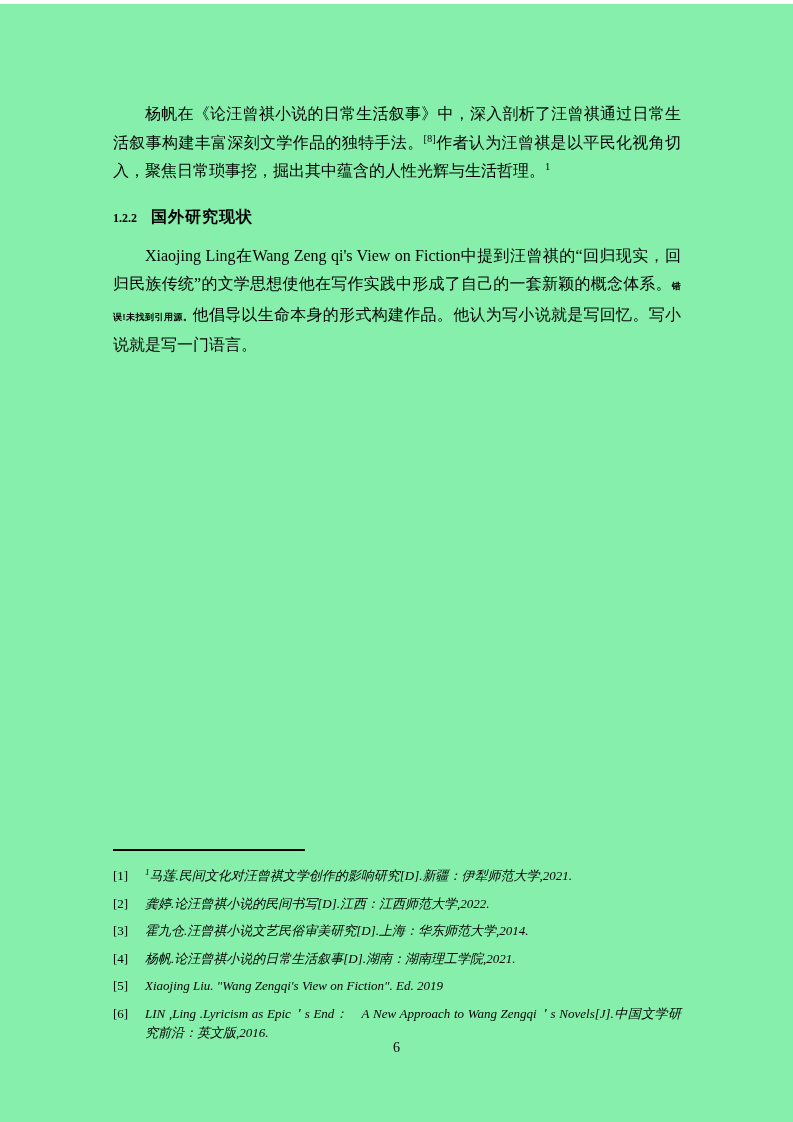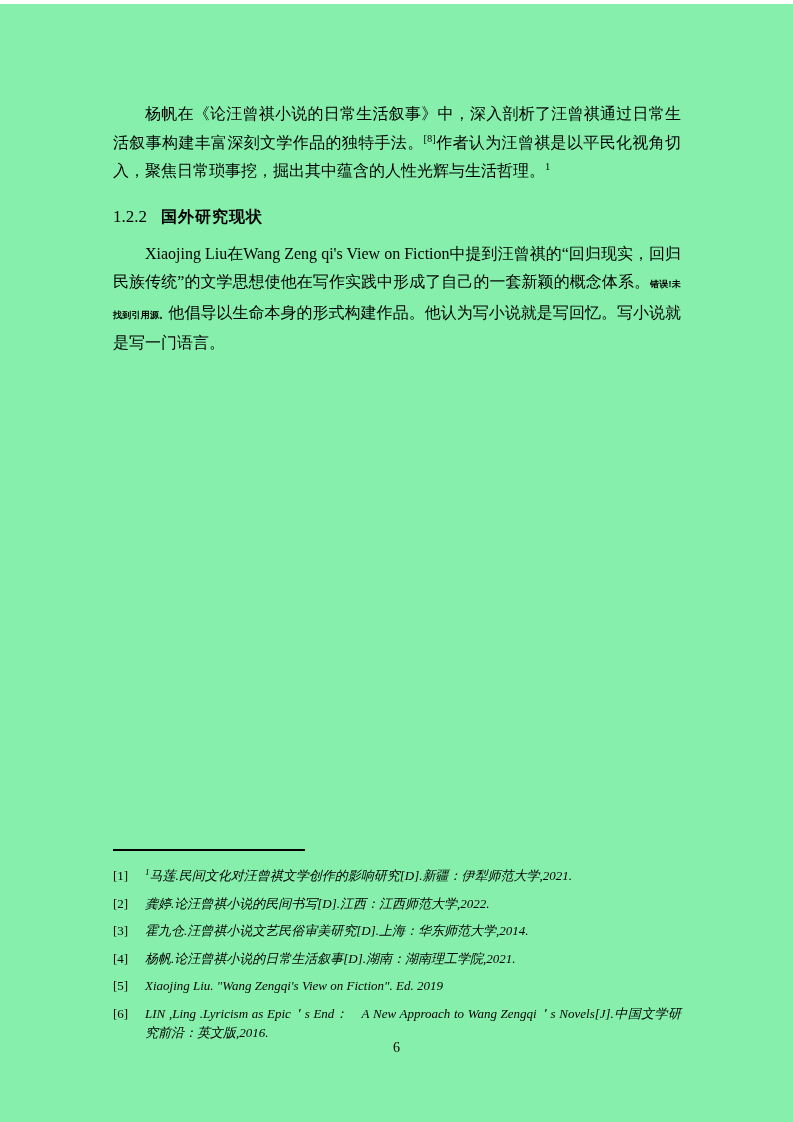--- a/index.html
+++ b/index.html
@@ -38,22 +38,22 @@
     letter-spacing:0.2px;
   }
   .work-title { }
   .heading {
     margin:16px 0 10px 0;
     line-height:27px;
     text-indent:0;
   }
   .heading .heading-num {
     font-family:"Liberation Serif","DejaVu Serif",serif;
-    font-size:17px;
-    font-weight:normal;
+    font-size:12px;
+    font-weight:bold;
     margin-right:14px;
   }
   .heading .heading-title {
     font-family:"Liberation Sans","DejaVu Sans",sans-serif;
     font-size:16px;
     font-weight:bold;
     letter-spacing:1px;
   }
   .footnotes {
     position:absolute;
@@ -92,21 +92,21 @@
 
 <div class="page">
 
   <div class="content">
 
     <p class="para"><span>杨帆在《论汪曾祺小说的日常生活叙事》中，深入剖析了汪曾祺通过日常生活叙事构建丰富深刻文学作品的独特手法。</span><span class="ref-sup">[8]</span><span>作者认为汪曾祺是以平民化视角切入，聚焦日常琐事挖，掘出其中蕴含的人性光辉与生活哲理。</span><span class="ref-sup">1</span></p>
 
     <h3 class="heading"><span class="heading-num">1.2.2</span><span class="heading-title">国外研究现状</span></h3>
 
 
-    <p class="para"><span>Xiaojing Liu在</span><span class="work-title">Wang Zeng qi's View on Fiction</span><span>中提到汪曾祺的“回归现实，回归民族传统”的文学思想使他在写作实践中形成了自己的一套新颖的概念体系。</span><span class="error-field">错误!未找到引用源。</span><span>他倡导以生命本身的形式构建作品。他认为写小说就是写回忆。写小说就是写一门语言。</span></p>
+    <p class="para"><span>Xiaojing Ling在</span><span class="work-title">Wang Zeng qi's View on Fiction</span><span>中提到汪曾祺的“回归现实，回归民族传统”的文学思想使他在写作实践中形成了自己的一套新颖的概念体系。</span><span class="error-field">错误!未找到引用源。</span><span>他倡导以生命本身的形式构建作品。他认为写小说就是写回忆。写小说就是写一门语言。</span></p>
 
 
 
   </div>
 
   <div class="footnotes">
     <div class="fn-separator"></div>
 
     <div class="fn-item">
       <span class="fn-marker">[1]</span>

